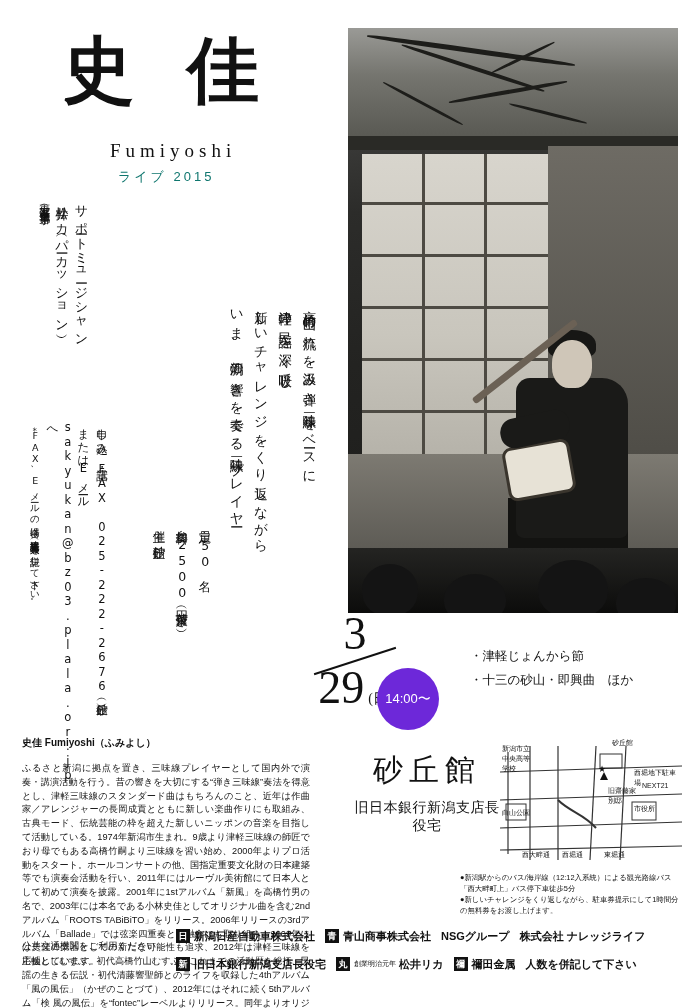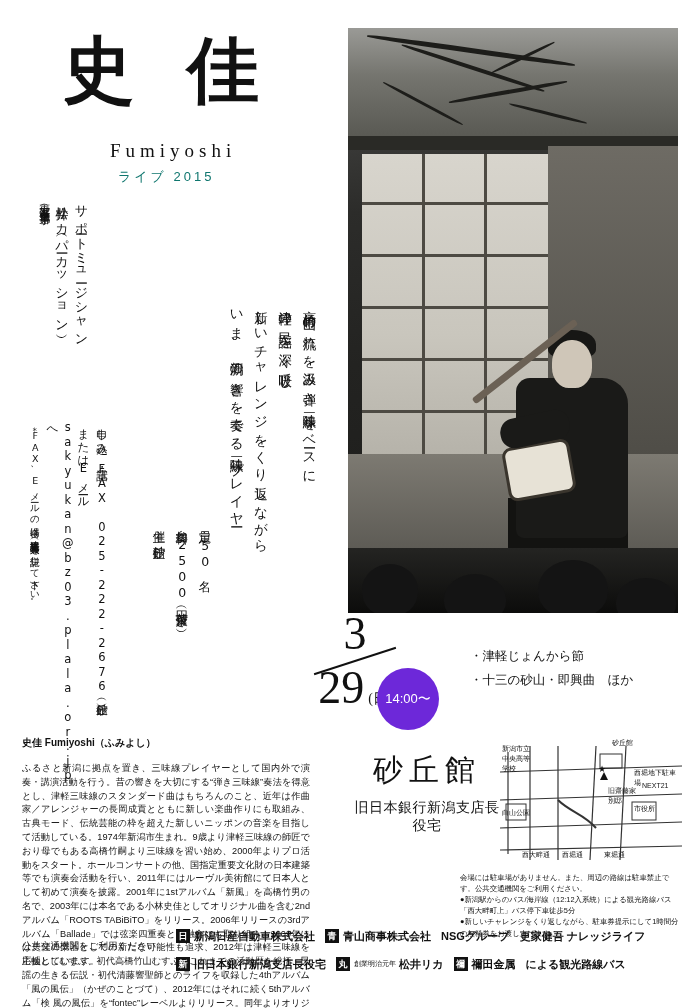--- a/index.html
+++ b/index.html
@@ -242,58 +242,57 @@
     <div class="map-label" style="left:62px;top:108px;">西堀通</div>
     <div class="map-label" style="left:104px;top:108px;">東堀通</div>
   </div>
 
   <div class="bio">
     <h3>史佳 Fumiyoshi（ふみよし）</h3>
     <p>ふるさと新潟に拠点を置き、三味線プレイヤーとして国内外で演奏・講演活動を行う。昔の響きを大切にする“弾き三味線”奏法を得意とし、津軽三味線のスタンダード曲はもちろんのこと、近年は作曲家／アレンジャーの長岡成貢とともに新しい楽曲作りにも取組み、古典モード、伝統芸能の枠を超えた新しいニッポンの音楽を目指して活動している。1974年新潟市生まれ。9歳より津軽三味線の師匠でおり母でもある高橋竹嗣より三味線を習い始め、2000年よりプロ活動をスタート。ホールコンサートの他、国指定重要文化財の日本建築等でも演奏会活動を行い、2011年にはルーヴル美術館にて日本人として初めて演奏を披露。2001年に1stアルバム「新風」を高橋竹男の名で、2003年には本名である小林史佳としてオリジナル曲を含む2ndアルバム「ROOTS TABiBiTO」をリリース。2006年リリースの3rdアルバム「Ballade」では弦楽四重奏との融合にも取り組み、2009年には史佳の楽器としての新たな可能性も追求、2012年は津軽三味線を主軸としむすぶ、初代高橋竹山むすぶ、これまでの活動歴を総括、民謡の生きる伝説・初代清藤響聖師とのライフを収録した4thアルバム「風の風伝」（かぜのことづて）、2012年にはそれに続く5thアルバム「検 風の風伝」を“fontec”レーベルよりリリース。同年よりオリジナルアルバム 「史佳 Fumiyoshi」と改め、故郷新潟をテーマにしたオリジナルアルバム「桃花鳥-toki-」を発表。2013年には自主レーベル“penetrate”を立ち上げ、全曲オリジナル楽曲のアルバム「宇宙と大地の詩」をリリース。その他、個々の捜折から進ったつ病体験を語る講演を、ライフワークとしてく教育機関や自分予防事業なども通じて積極的に行っている。</p>
   </div>
 
   <div class="notes">
-    <div>会場には駐車場がありません。また、周辺の路線は駐車禁止です。公共交通機関をご利用ください。</div>
     <div>●新潟駅からのバス/海岸線（12:12入系統）による観光路線バス「西大畔町上」バス停下車徒歩5分</div>
     <div>●新しいチャレンジをくり返しながら、駐車券提示にして1時間分の無料券をお渡し上げます。</div>
   </div>
 
   <div class="sponsor-bar">
     <div class="sp-row">
       <div class="sp">
           <span class="mark">日</span>
           <span>新潟日産自動車株式会社</span>
         </div>
       <div class="sp">
           <span class="mark">青</span>
           <span>青山商事株式会社</span>
         </div>
       <div class="sp">
           <span>NSGグループ</span>
         </div>
       <div class="sp">
-          <span>更家健吾 ナレッジライフ</span>
+          <span>株式会社 ナレッジライフ</span>
         </div>
     </div>
     <div class="sp-row">
       <div class="sp">
           <span class="mark">新</span>
           <span>旧日本銀行新潟支店長役宅</span>
         </div>
       <div class="sp">
           <span class="mark">丸</span>
           <span class="sub">創業明治元年</span>
           <span>松井リカ</span>
         </div>
       <div class="sp">
           <span class="mark">禰</span>
           <span>禰田金属</span>
         </div>
       <div class="sp">
-          <span>による観光路線バス</span>
+          <span>人数を併記して下さい</span>
         </div>
     </div>
   </div>
 
   <div class="footer-left">
     <div>公共交通機関をご利用ください</div>
     <div>応援しています。</div>
   </div>
 
 </div>

